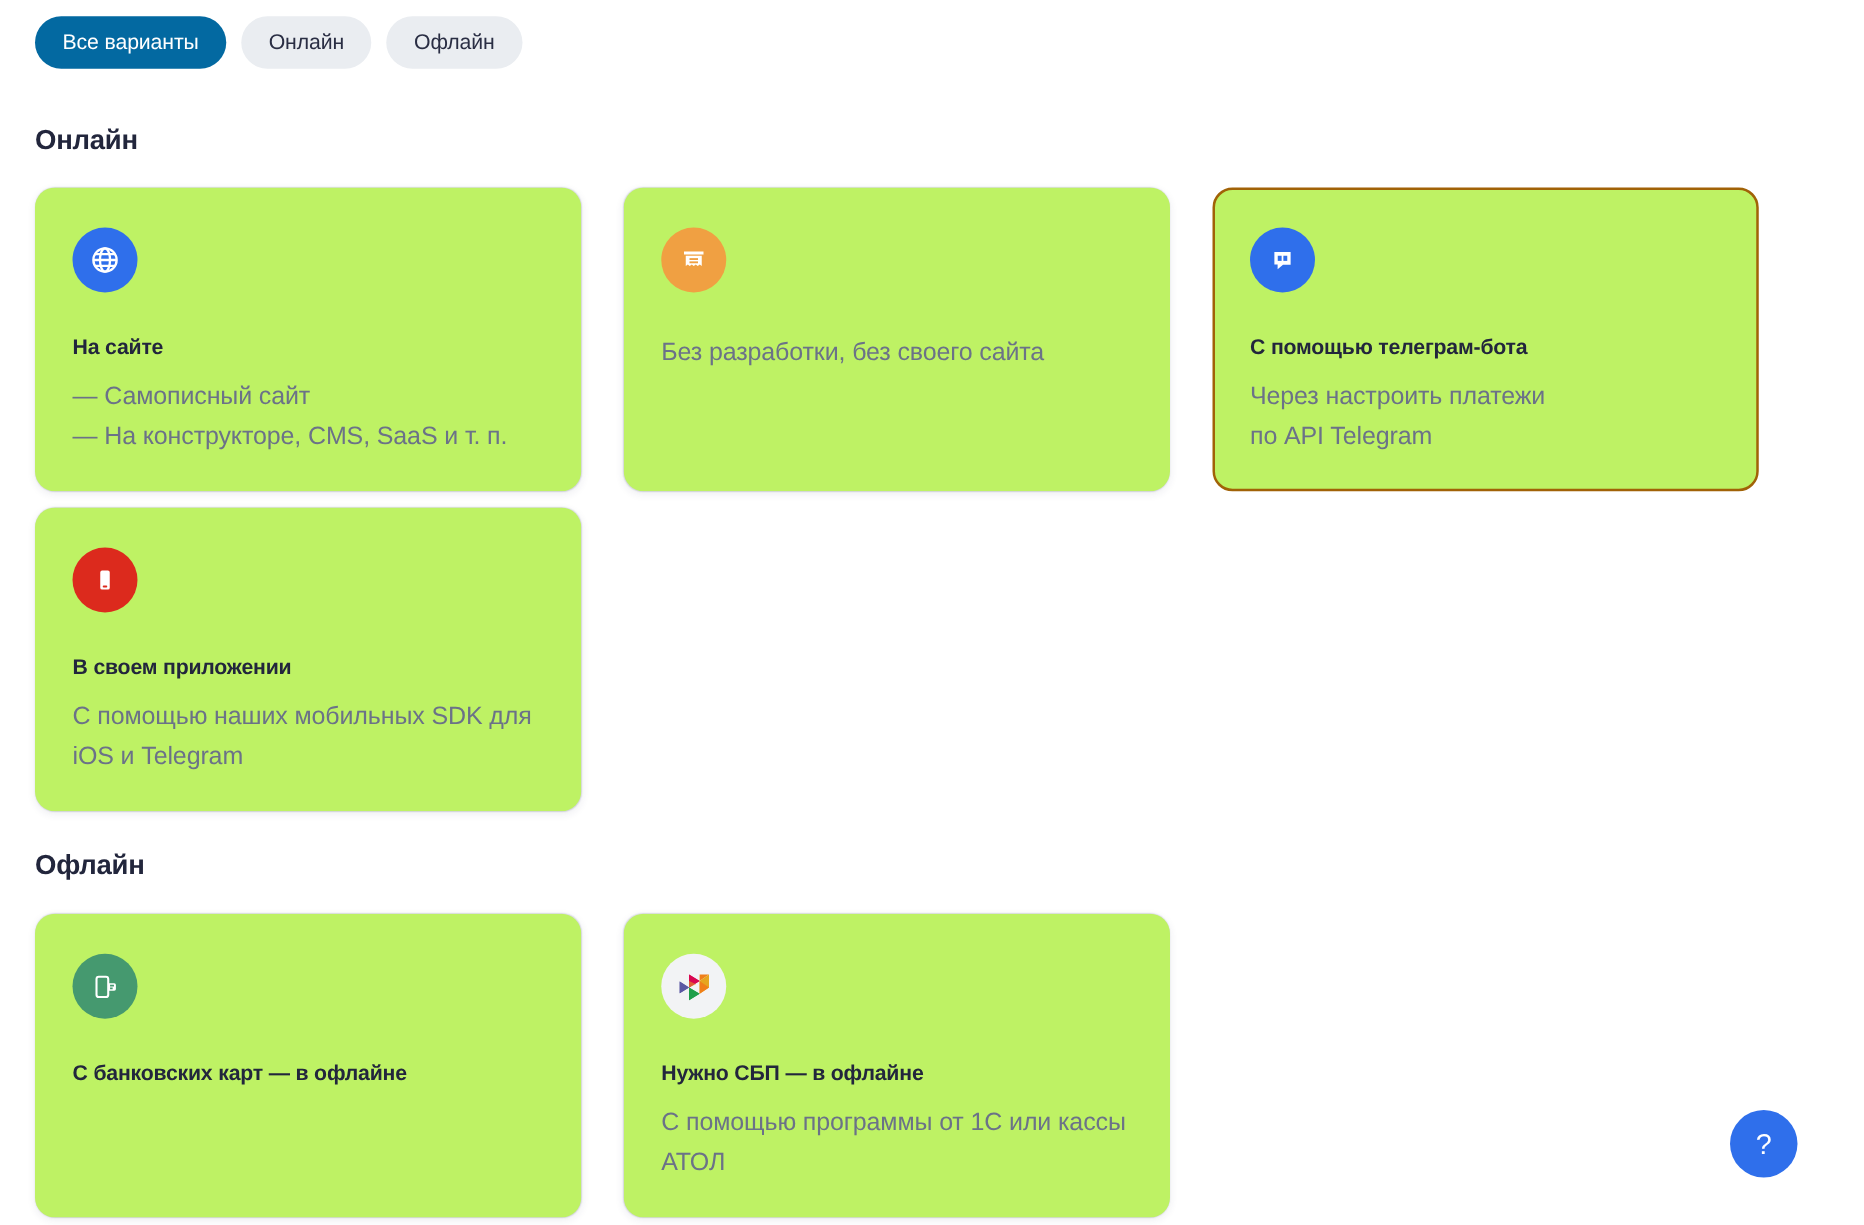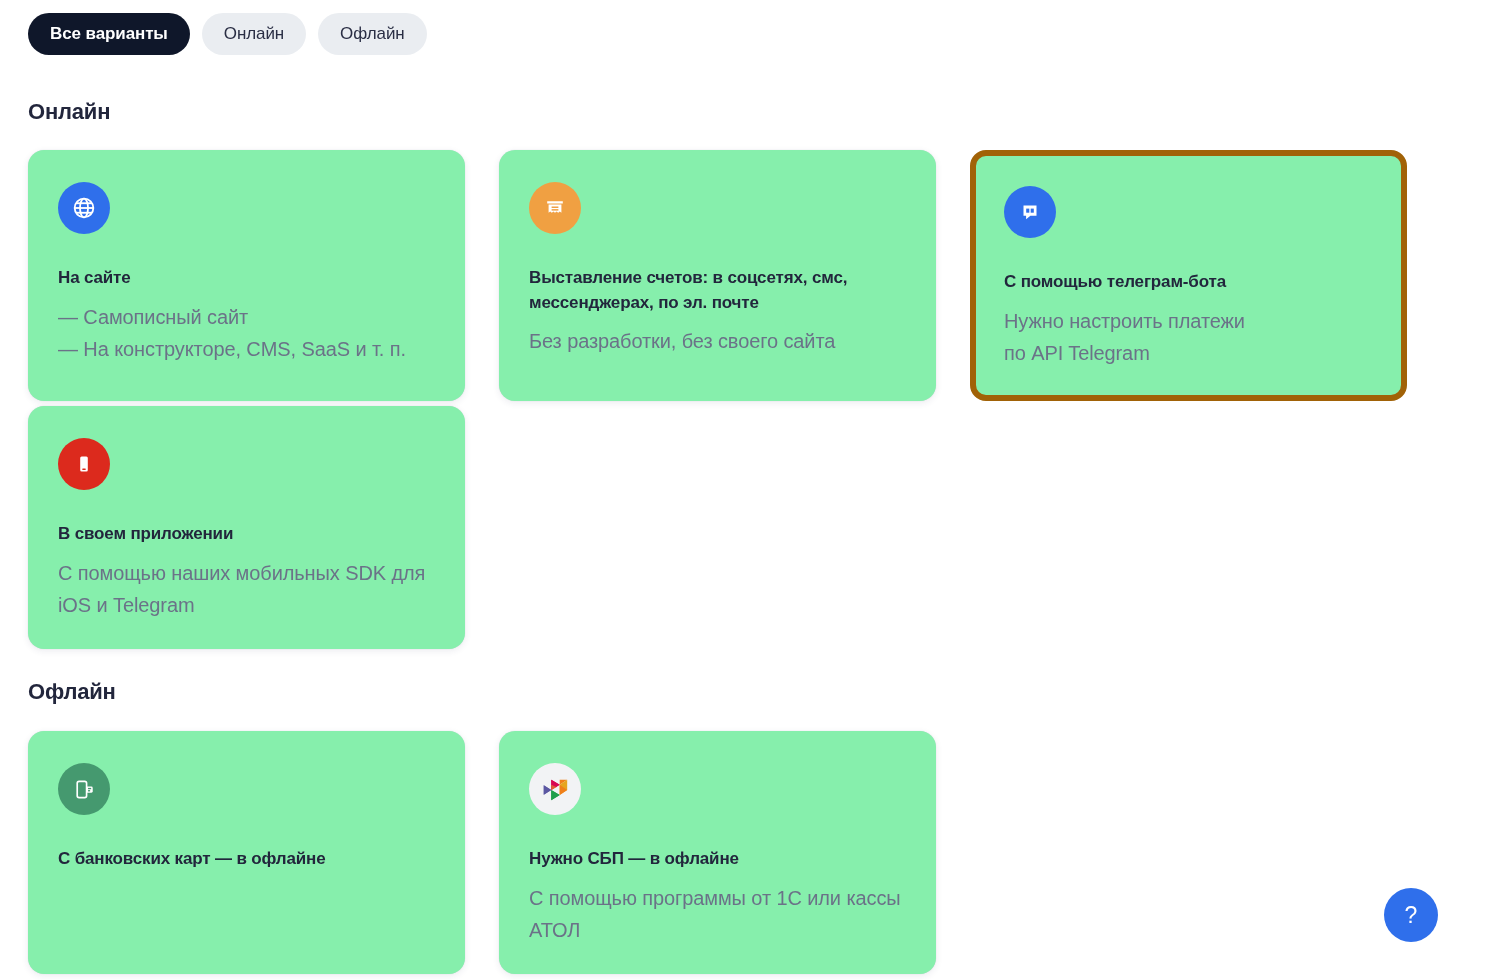--- a/index.html
+++ b/index.html
@@ -32,23 +32,22 @@
     font-size: 17px;
     font-family: inherit;
     letter-spacing: -0.1px;
     cursor: pointer;
     display: inline-flex;
     align-items: center;
     justify-content: center;
     white-space: nowrap;
   }
   .tab.active {
-    background: #0f172a;
+    background: #0369a1;
     color: #ffffff;
-    font-weight: bold;
   }
   .tab.inactive {
     background: #eaedf1;
     color: #2a2e44;
   }
 
   
   .section-title {
     font-size: 22px;
     font-weight: bold;
@@ -66,30 +65,30 @@
     gap: 34px;
   }
   .row-online-1 { left: 28px; top: 150px; }
   .row-online-2 { left: 28px; top: 406px; }
   .row-offline-1 { left: 28px; top: 731px; justify-content: space-between; }
 
   .card {
     width: 437px;
     min-height: 230px;
     box-sizing: border-box;
-    background: #86efac;
+    background: #bef264;
     border-radius: 16px;
     border: 2px solid transparent;
     box-shadow: 0 2px 7px rgba(39, 49, 87, 0.09), 0 0 1px rgba(39, 49, 87, 0.16);
     padding: 30px 28px 26px 28px;
     cursor: pointer;
     position: relative;
   }
   .card.selected {
-    border: 6px solid #a16207;
+    border: 2px solid #a16207;
     box-shadow: none;
   }
   .card.tall { min-height: 232px; }
 
   .icon-badge {
     width: 52px;
     height: 52px;
     border-radius: 50%;
     display: flex;
     align-items: center;
@@ -170,35 +169,33 @@
   </div>
 
   <div class="card">
     <div class="icon-badge orange">
       <svg width="24" height="24" viewBox="0 0 24 24">
         <path fill="#ffffff" d="M4.2 5.2h15.6v2.3H4.2zM5.6 8.6h12.8v8.1l-1.6-1.1-1.6 1.1-1.6-1.1-1.6 1.1-1.6-1.1-1.6 1.1-1.6-1.1-1.6 1.1z"></path>
         <rect x="8.6" y="10.5" width="6.8" height="1.5" fill="#f0a042"></rect>
         <rect x="8.6" y="13.1" width="6.8" height="1.5" fill="#f0a042"></rect>
       </svg>
     </div>
-    <p class="card-title">Выставление счетов: в соцсетях, смс,
-мессенджерах, по эл. почте</p>
     <p class="card-desc">Без разработки, без своего сайта</p>
   </div>
 
   <div class="card selected">
     <div class="icon-badge blue">
       <svg width="24" height="24" viewBox="0 0 24 24">
         <path fill="#ffffff" d="M5.5 5.5h13v10.2h-6.1l-4.3 3.6v-3.6H5.5z"></path>
         <rect x="8.2" y="8.6" width="3.1" height="4.1" fill="#2f6feb"></rect>
         <rect x="12.7" y="8.6" width="3.1" height="4.1" fill="#2f6feb"></rect>
       </svg>
     </div>
     <p class="card-title">С помощью телеграм-бота</p>
-    <p class="card-desc">Нужно настроить платежи
+    <p class="card-desc">Через настроить платежи
 по API Telegram</p>
   </div>
 </div>
 
 <div class="grid row-online-2">
 
   <div class="card tall">
     <div class="icon-badge red">
       <svg width="24" height="24" viewBox="0 0 24 24">
         <rect x="8.2" y="4.4" width="7.6" height="15.2" rx="1.5" fill="#ffffff"></rect>

